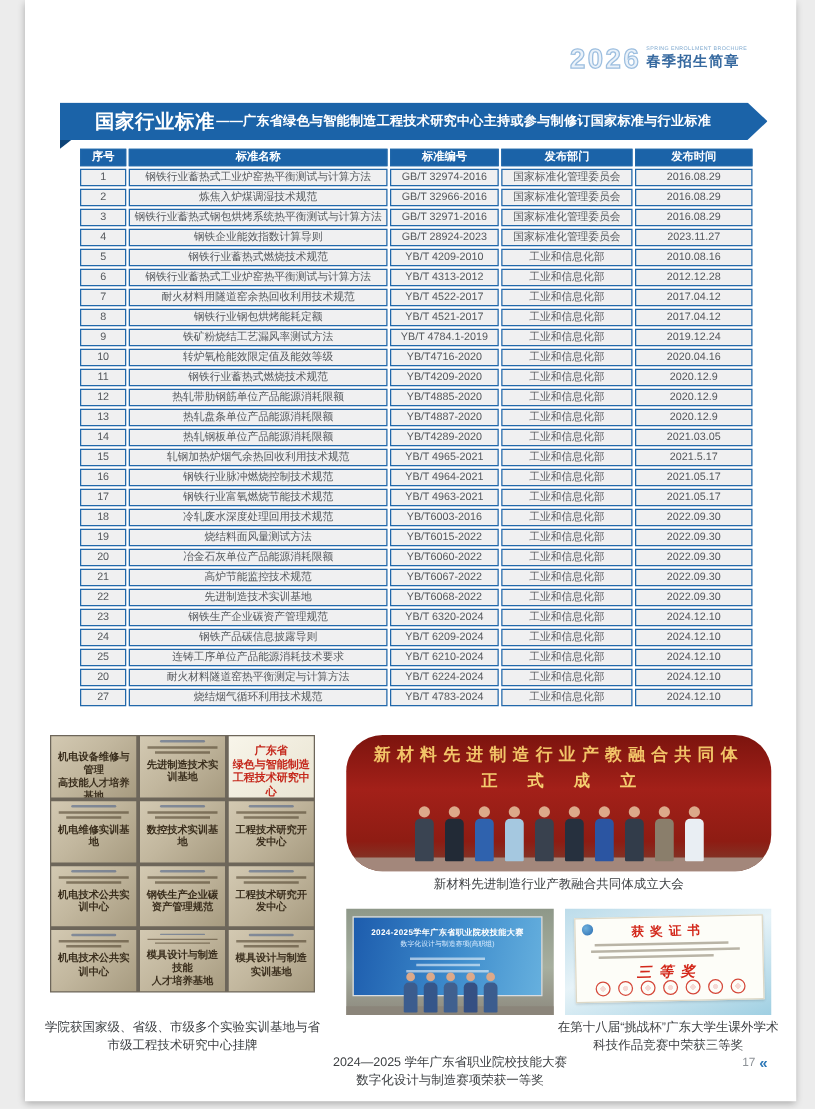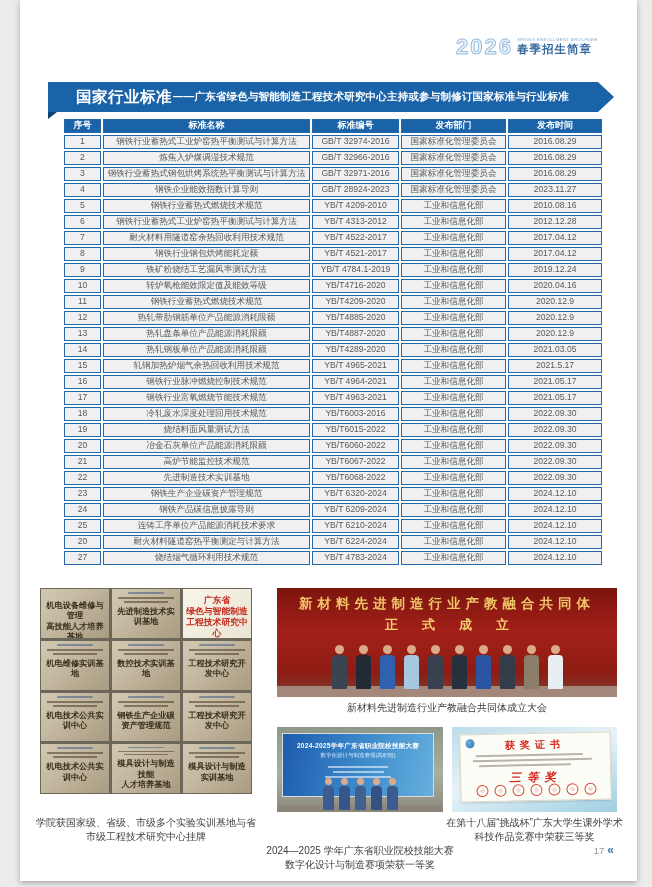--- a/index.html
+++ b/index.html
@@ -41,21 +41,21 @@
   .p-logo{width:55%;height:2px;background:rgba(40,70,130,.45);border-radius:1px;margin-bottom:3px;}
   .p-sub{width:86%;height:2px;background:rgba(60,45,25,.5);margin-bottom:2px;}
   .p-sub.s2{width:70%;}
   .p-title{font-size:8.2px;font-weight:bold;color:#3a2e1d;text-align:center;line-height:1.25;
     white-space:pre-line;margin-top:2px;}
   .plaque.award{background:linear-gradient(135deg,#f8f5ea,#e9e4d2);}
   .plaque.award .p-title{color:#c5281c;font-size:8.8px;margin-top:3px;}
   .p-extra{font-size:5.5px;color:#c5281c;text-align:center;white-space:pre-line;margin-top:3px;line-height:1.5;}
   
   .founding{position:absolute;left:257px;top:588px;width:340px;height:109px;overflow:hidden;
-    background:linear-gradient(180deg,#7c140e 0%,#a32019 40%,#8e1c13 78%,#7a4232 100%);}
+    background:linear-gradient(180deg,#7c140e 0%,#a32019 40%,#8e1c13 78%,#7a4232 100%);border-radius:29px;}
   .founding-line1{position:absolute;top:7px;left:0;right:0;text-align:center;color:#f2c468;
     font-weight:bold;font-size:13.5px;letter-spacing:5px;white-space:nowrap;}
   .founding-line2{position:absolute;top:28px;left:0;right:0;text-align:center;color:#f5cd70;
     font-weight:bold;font-size:13px;letter-spacing:24px;text-indent:24px;}
   .founding-floor{position:absolute;bottom:0;left:0;right:0;height:11px;background:#a3877b;}
   .people-row{position:absolute;bottom:8px;left:0;right:0;display:flex;justify-content:center;gap:9px;}
   .person{display:flex;flex-direction:column;align-items:center;}
   .person .p-head{width:9px;height:9px;border-radius:50%;background:#dca98a;margin-bottom:1px;}
   .person .p-body{width:15px;height:34px;border-radius:4px 4px 1px 1px;}
   

